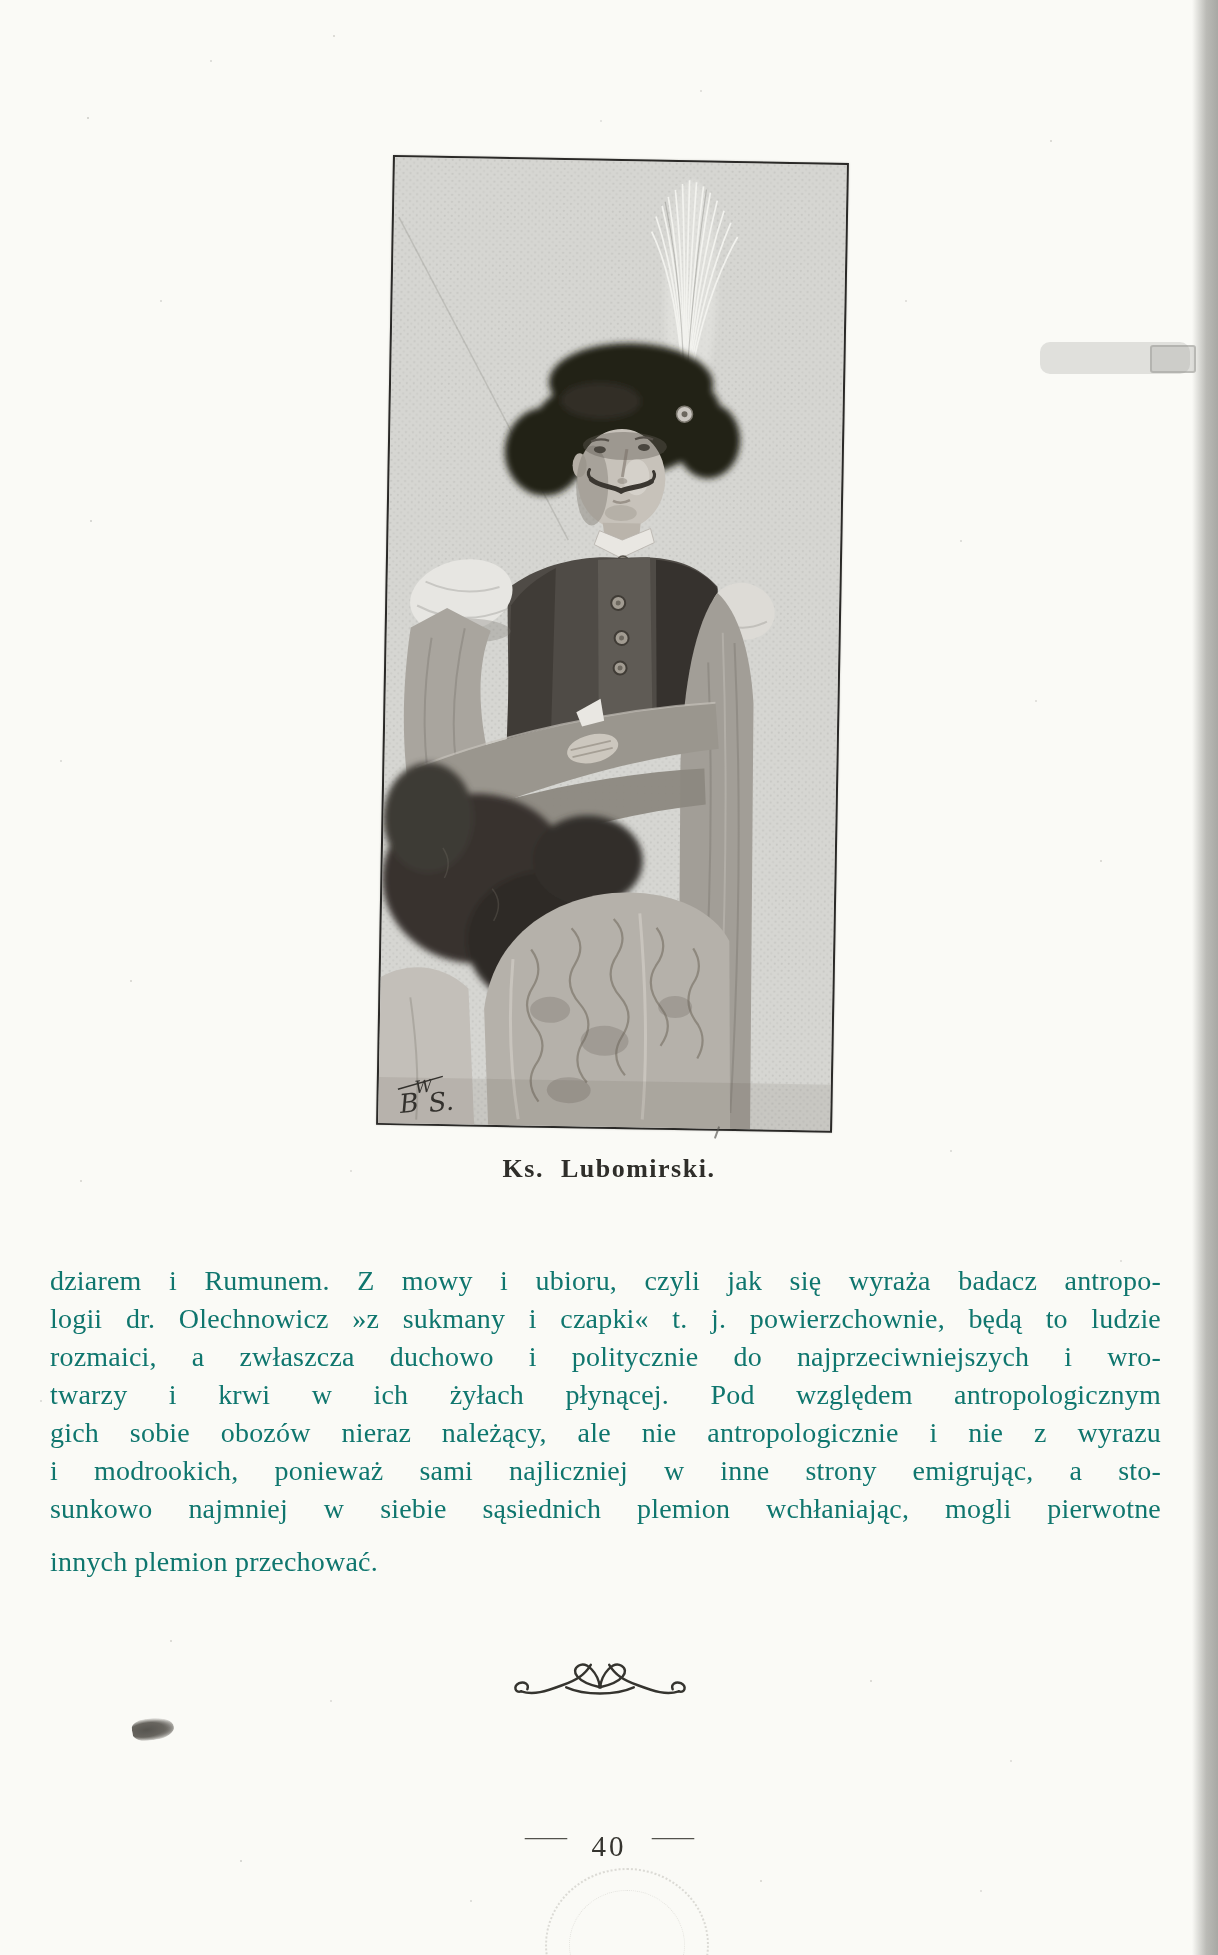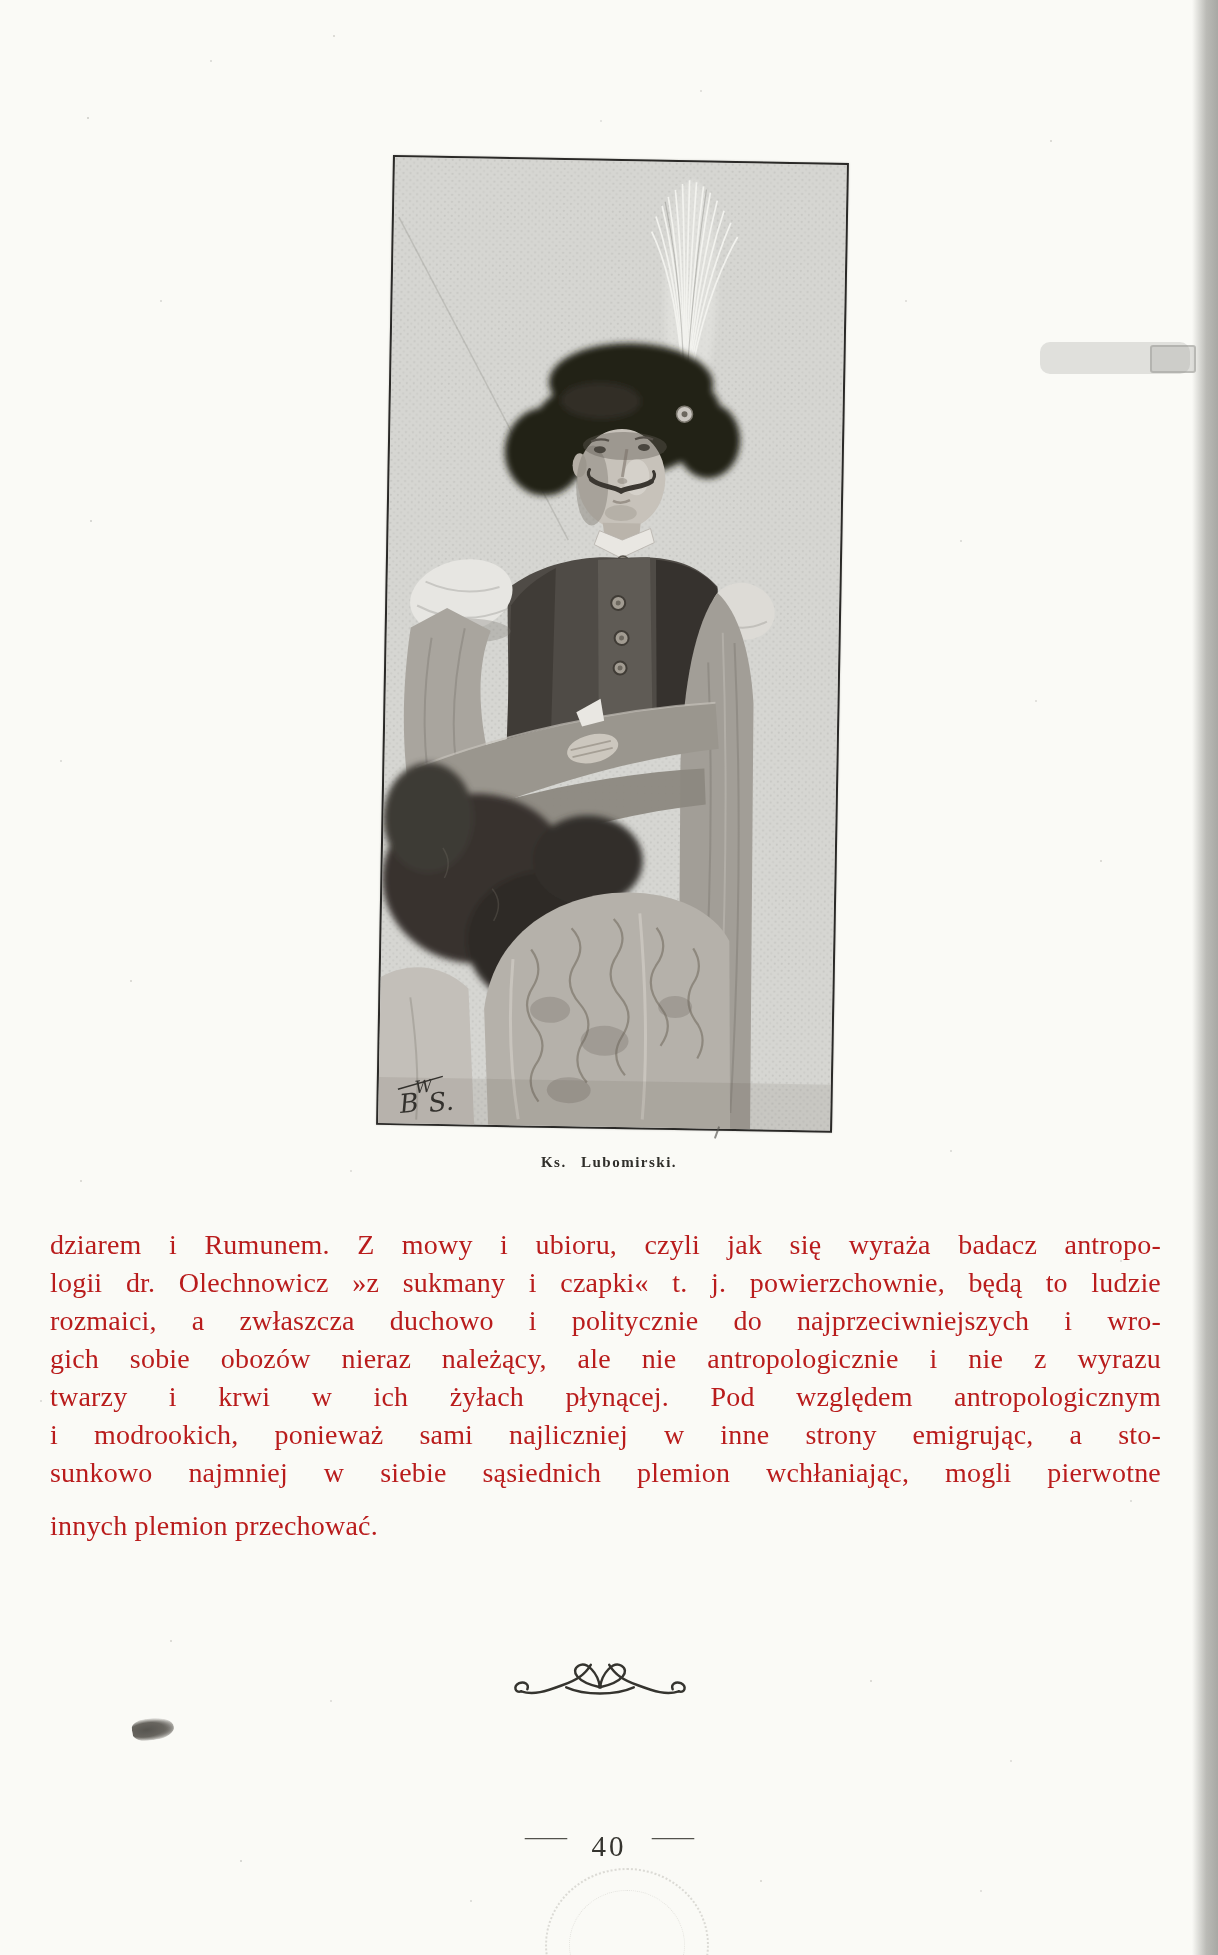--- a/index.html
+++ b/index.html
@@ -46,25 +46,25 @@
     border:2px solid #2a2927;background:#d5d5d1;
     box-shadow:inset 0 0 34px rgba(60,57,52,.28), 0 0 2px rgba(60,57,52,.25);
   }
   .photo svg{display:block;width:452px;height:966px;}
   .tiny-slash{
     position:absolute;left:716px;top:1126px;width:2px;height:13px;background:#55534e;
     transform:rotate(20deg);opacity:.65;border-radius:1px;
   }
   .caption{
     position:absolute;left:0;top:1154px;width:1218px;text-align:center;
-    font-size:15px;font-weight:bold;letter-spacing:1.5px;word-spacing:9px;color:#2f2e2a;
+    font-size:26px;font-weight:bold;letter-spacing:1.5px;word-spacing:9px;color:#2f2e2a;
   }
   .bodytext{
-    position:absolute;left:50px;top:1226px;width:1111px;
-    font-size:28px;line-height:38px;color:#b91c1c;letter-spacing:.2px;
+    position:absolute;left:50px;top:1262px;width:1111px;
+    font-size:28px;line-height:38px;color:#0f766e;letter-spacing:.2px;
   }
   .bodytext .line{text-align:justify;text-align-last:justify;white-space:normal;}
   .bodytext .line.last{text-align-last:left;margin-top:15px;}
   .ornament{position:absolute;left:513px;top:1650px;width:174px;height:50px;}
   .ink-smudge{
     position:absolute;left:132px;top:1718px;width:42px;height:22px;
     transform:rotate(-8deg);opacity:.9;
     background:radial-gradient(ellipse at 35% 50%, #45433e 0%, #58554f 45%, rgba(88,85,79,0) 74%),
                radial-gradient(ellipse at 70% 60%, #514e48 0%, rgba(81,78,72,0) 60%);
     border-radius:40% 60% 55% 45%;
@@ -270,22 +270,22 @@
 </div>
 
 <div class="tiny-slash"></div>
 
 <div class="caption">Ks. Lubomirski.</div>
 
 <div class="bodytext">
   <div class="line">dziarem i Rumunem. Z mowy i ubioru, czyli jak się wyraża badacz antropo-</div>
   <div class="line">logii dr. Olechnowicz »z sukmany i czapki« t. j. powierzchownie, będą to ludzie</div>
   <div class="line">rozmaici, a zwłaszcza duchowo i politycznie do najprzeciwniejszych i wro-</div>
+  <div class="line">twarzy i krwi w ich żyłach płynącej.  Pod względem antropologicznym</div>
   <div class="line">gich sobie obozów nieraz należący, ale nie antropologicznie i nie z wyrazu</div>
-  <div class="line">twarzy i krwi w ich żyłach płynącej.  Pod względem antropologicznym</div>
   <div class="line">i modrookich, ponieważ sami najliczniej w inne strony emigrując, a sto-</div>
   <div class="line">sunkowo najmniej w siebie sąsiednich plemion wchłaniając, mogli pierwotne</div>
   <div class="line last">innych plemion przechować.</div>
 </div>
 
 <svg class="ornament" viewBox="0 0 170 44">
   <g stroke="#35342f" stroke-width="2.4" fill="none" stroke-linecap="round">
     <path d="M8,38 C2,40 0,33 6,30 C11,28 16,31 14,36"></path>
     <path d="M8,38 C20,42 32,38 48,32 C62,27 70,22 76,12"></path>
     <path d="M94,12 C100,22 108,27 122,32 C138,38 150,42 162,38"></path>

